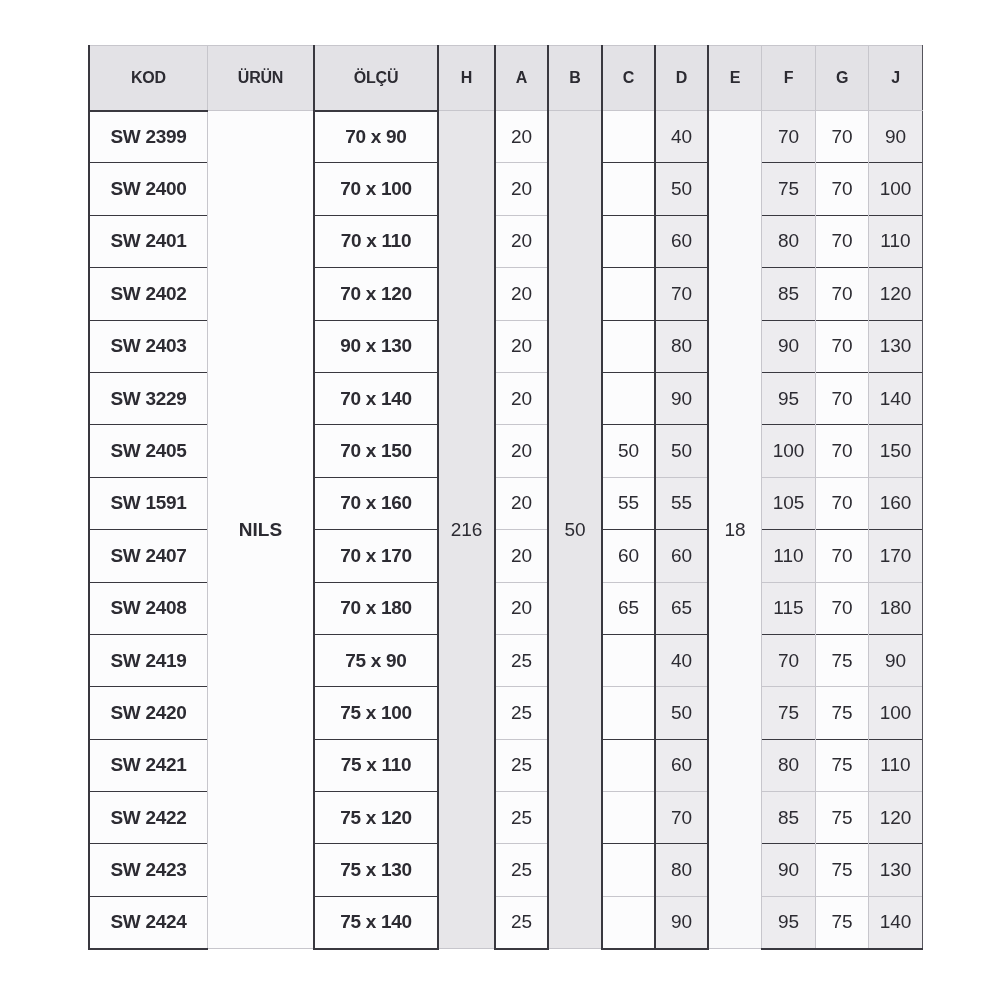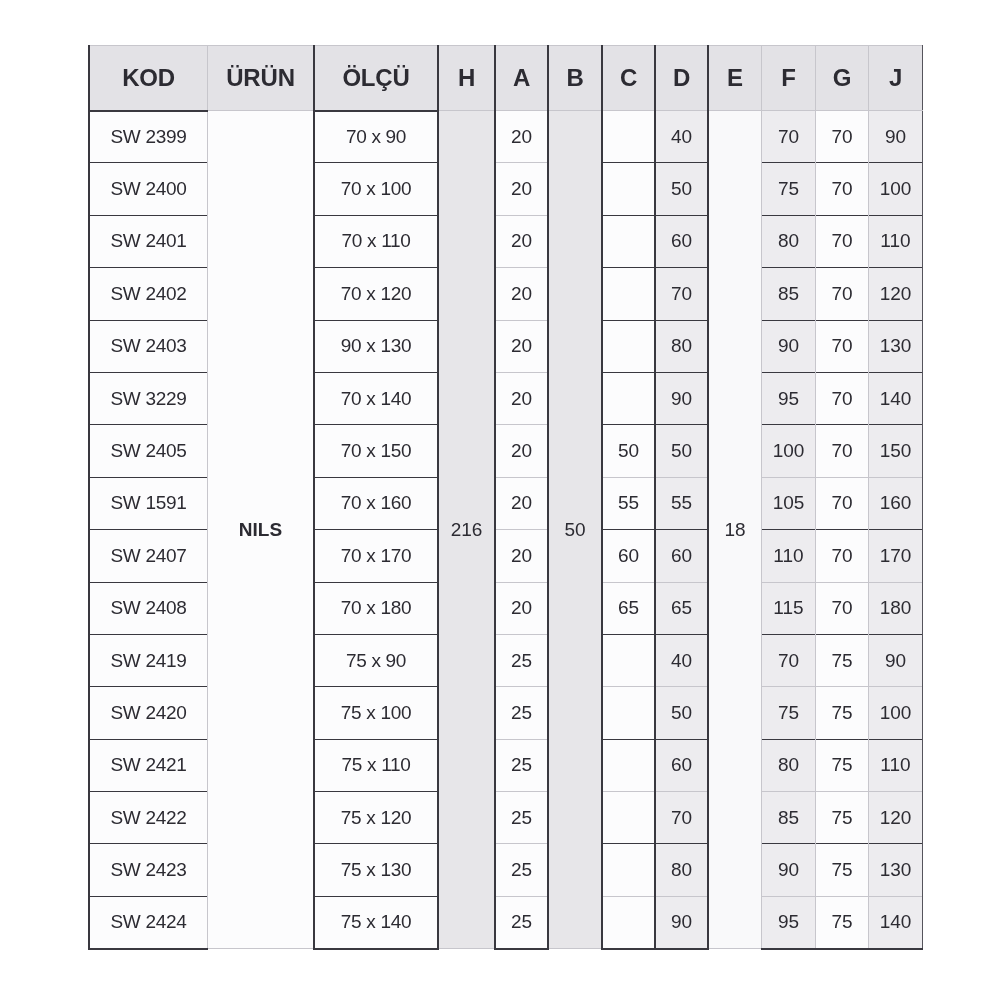--- a/index.html
+++ b/index.html
@@ -21,21 +21,21 @@
   table{
     position:absolute;left:88px;top:45px;width:814px;
     border-collapse:collapse;table-layout:fixed;
   }
   th,td{padding:0;margin:0;text-align:center;vertical-align:middle;overflow:hidden;white-space:nowrap}
   thead tr{height:65px}
   tbody tr{height:52.4px}
 
   
   th{
-    background:var(--head-bg);font-size:24px;font-weight:bold;letter-spacing:-0.2px;
+    background:var(--head-bg);font-size:16px;font-weight:bold;letter-spacing:-0.2px;
     border-top:1px solid var(--line-light);
     border-bottom:1px solid var(--line-light);
   }
   th.c-kod,th.c-olcu{border-bottom:2px solid var(--line-dark)}
 
   
   .c-kod{border-left:2.5px solid var(--line-dark);border-right:1px solid var(--line-light)}
   .c-urun{border-right:2px solid var(--line-dark)}
   .c-olcu{border-right:2px solid var(--line-dark)}
   .c-h{border-right:2px solid var(--line-dark)}
@@ -43,21 +43,21 @@
   .c-b{border-right:2px solid var(--line-dark)}
   .c-c{border-right:2px solid var(--line-dark)}
   .c-d{border-right:2px solid var(--line-dark)}
   .c-e{border-right:1px solid var(--line-light)}
   .c-f{border-right:1px solid var(--line-light)}
   .c-g{border-right:1px solid var(--line-light)}
   .c-j{border-right:1.5px solid var(--line-edge)}
 
   
   td{font-size:19px}
-  td.c-kod,td.c-olcu{background:var(--white-cell);font-weight:normal;letter-spacing:-0.3px}
+  td.c-kod,td.c-olcu{background:var(--white-cell);font-weight:bold;letter-spacing:-0.3px}
   td.c-urun{background:var(--white-cell);font-weight:bold}
   td.c-h,td.c-b{background:var(--strip-bg)}
   td.c-a,td.c-c,td.c-g{background:var(--white-cell)}
   td.c-d,td.c-f,td.c-j{background:var(--gray-cell)}
   td.c-e{background:var(--e-bg)}
 
   
   .sk{border-top:1.5px solid var(--line-dark)}   
   .sd{border-top:1.5px solid var(--line-dark)}   
   .sl{border-top:1px solid var(--line-light)}    

